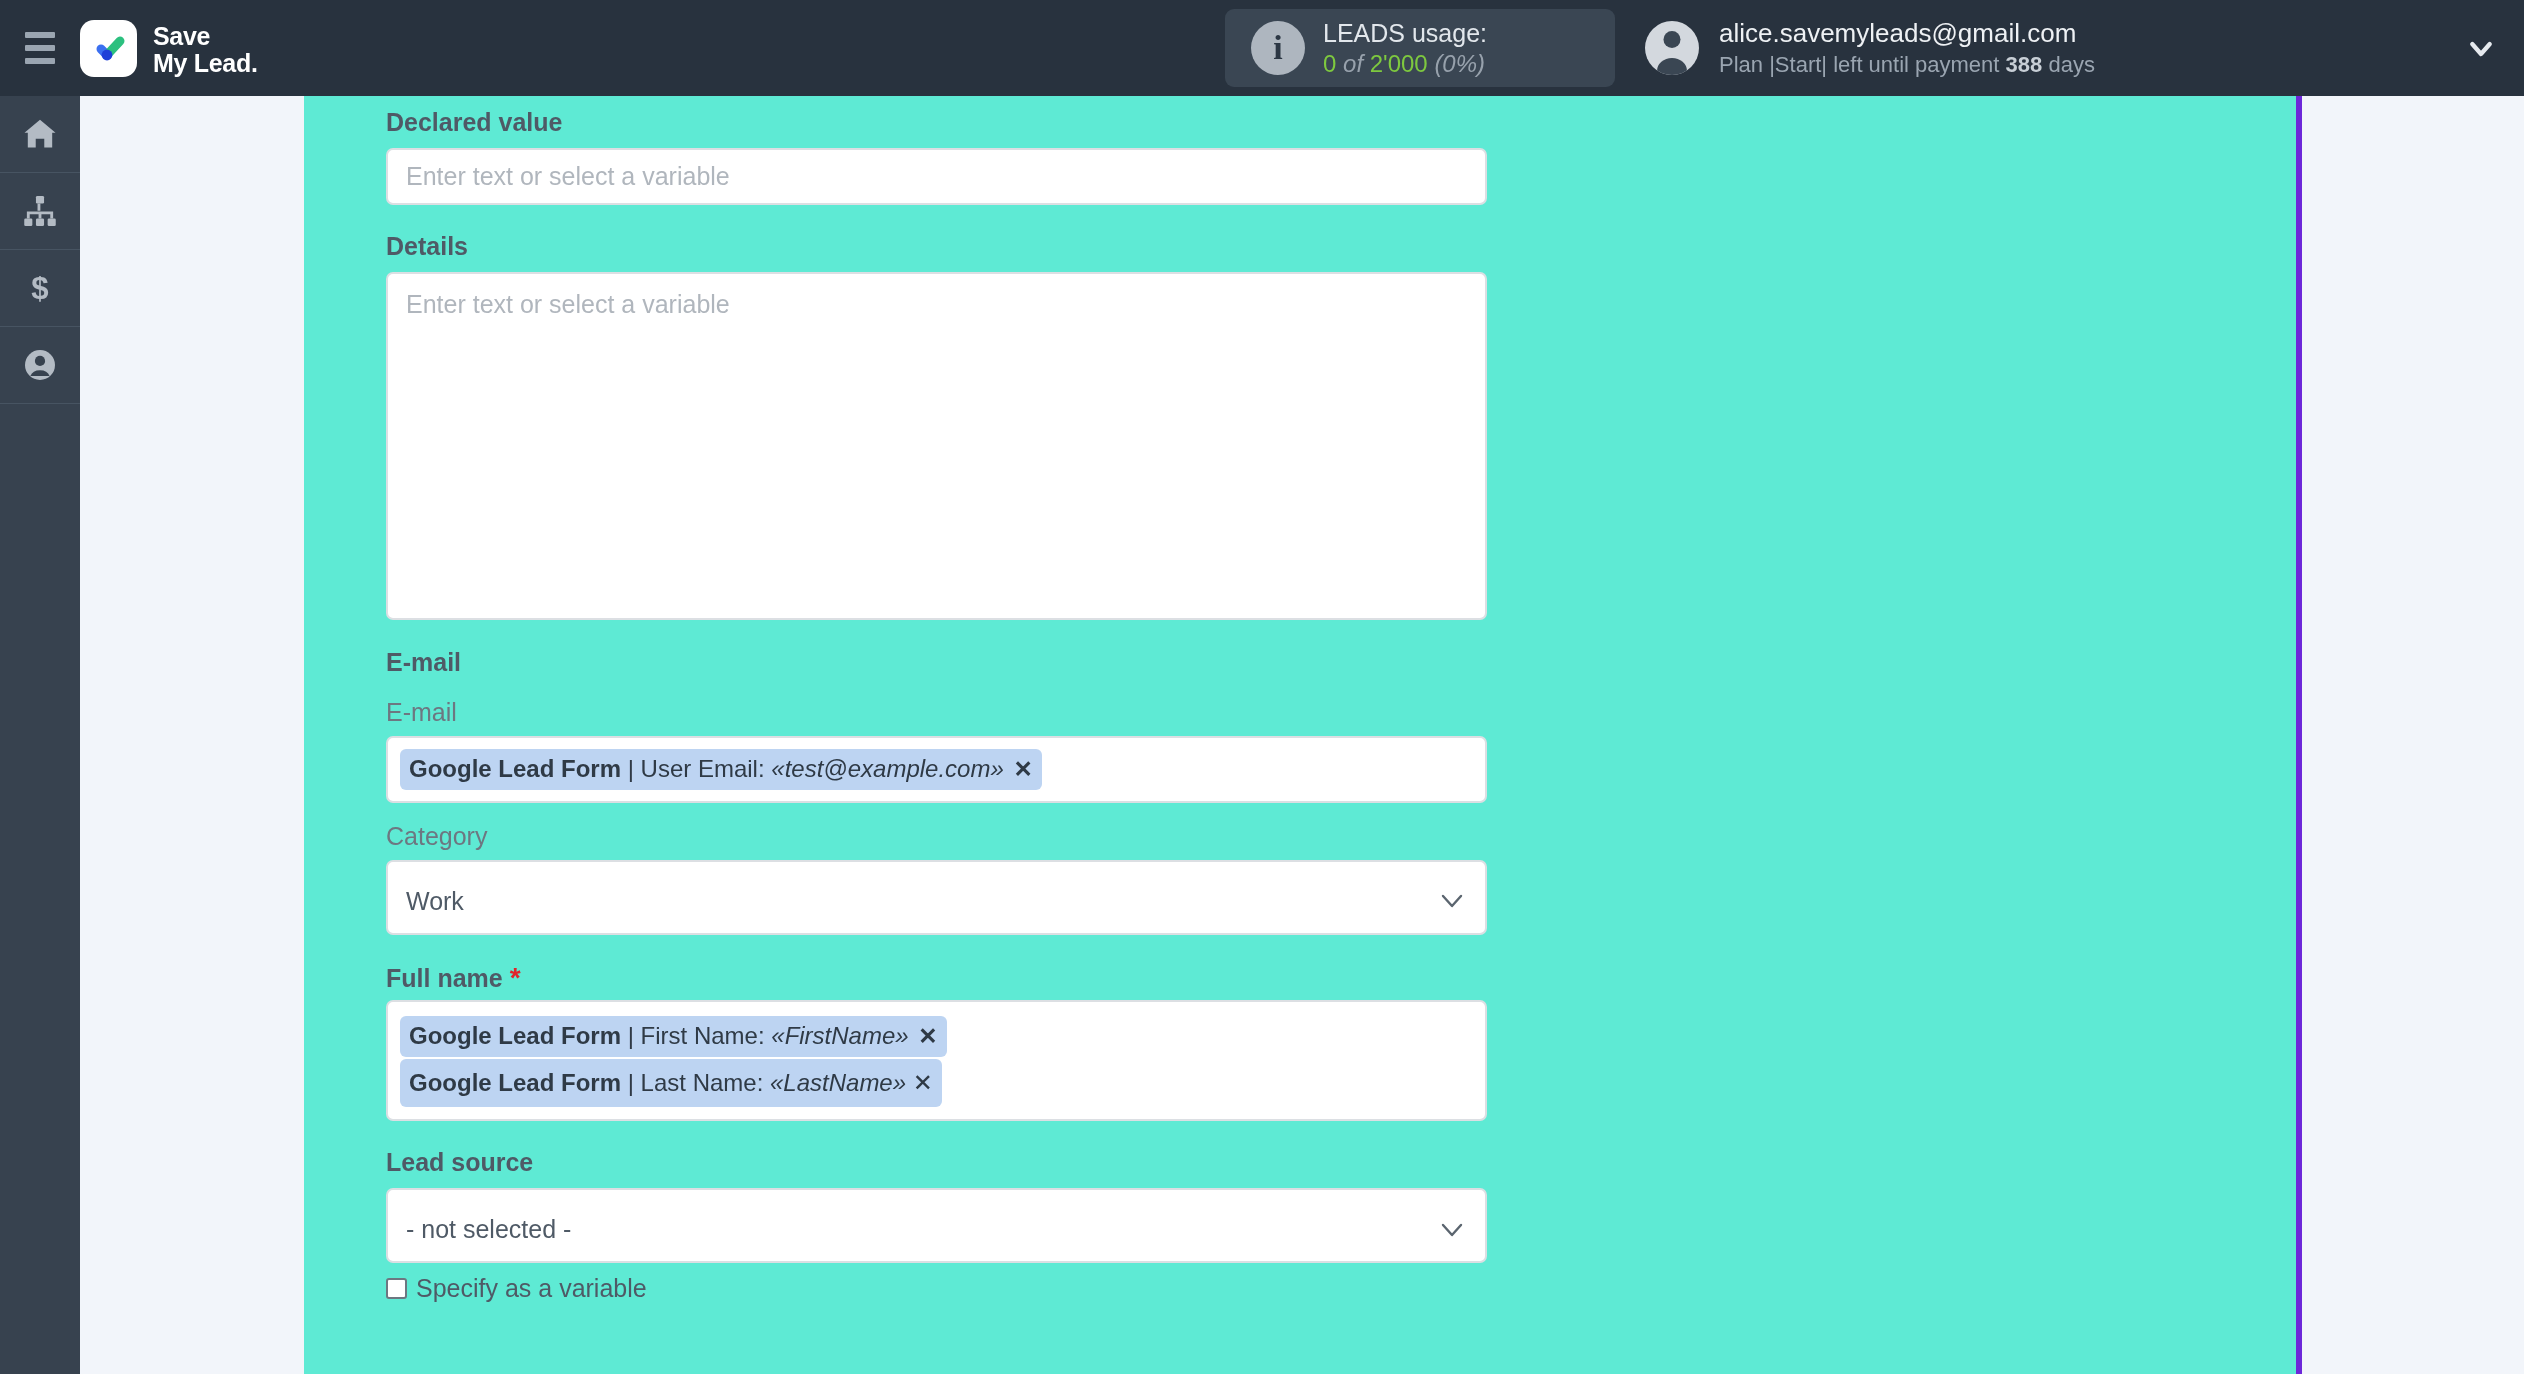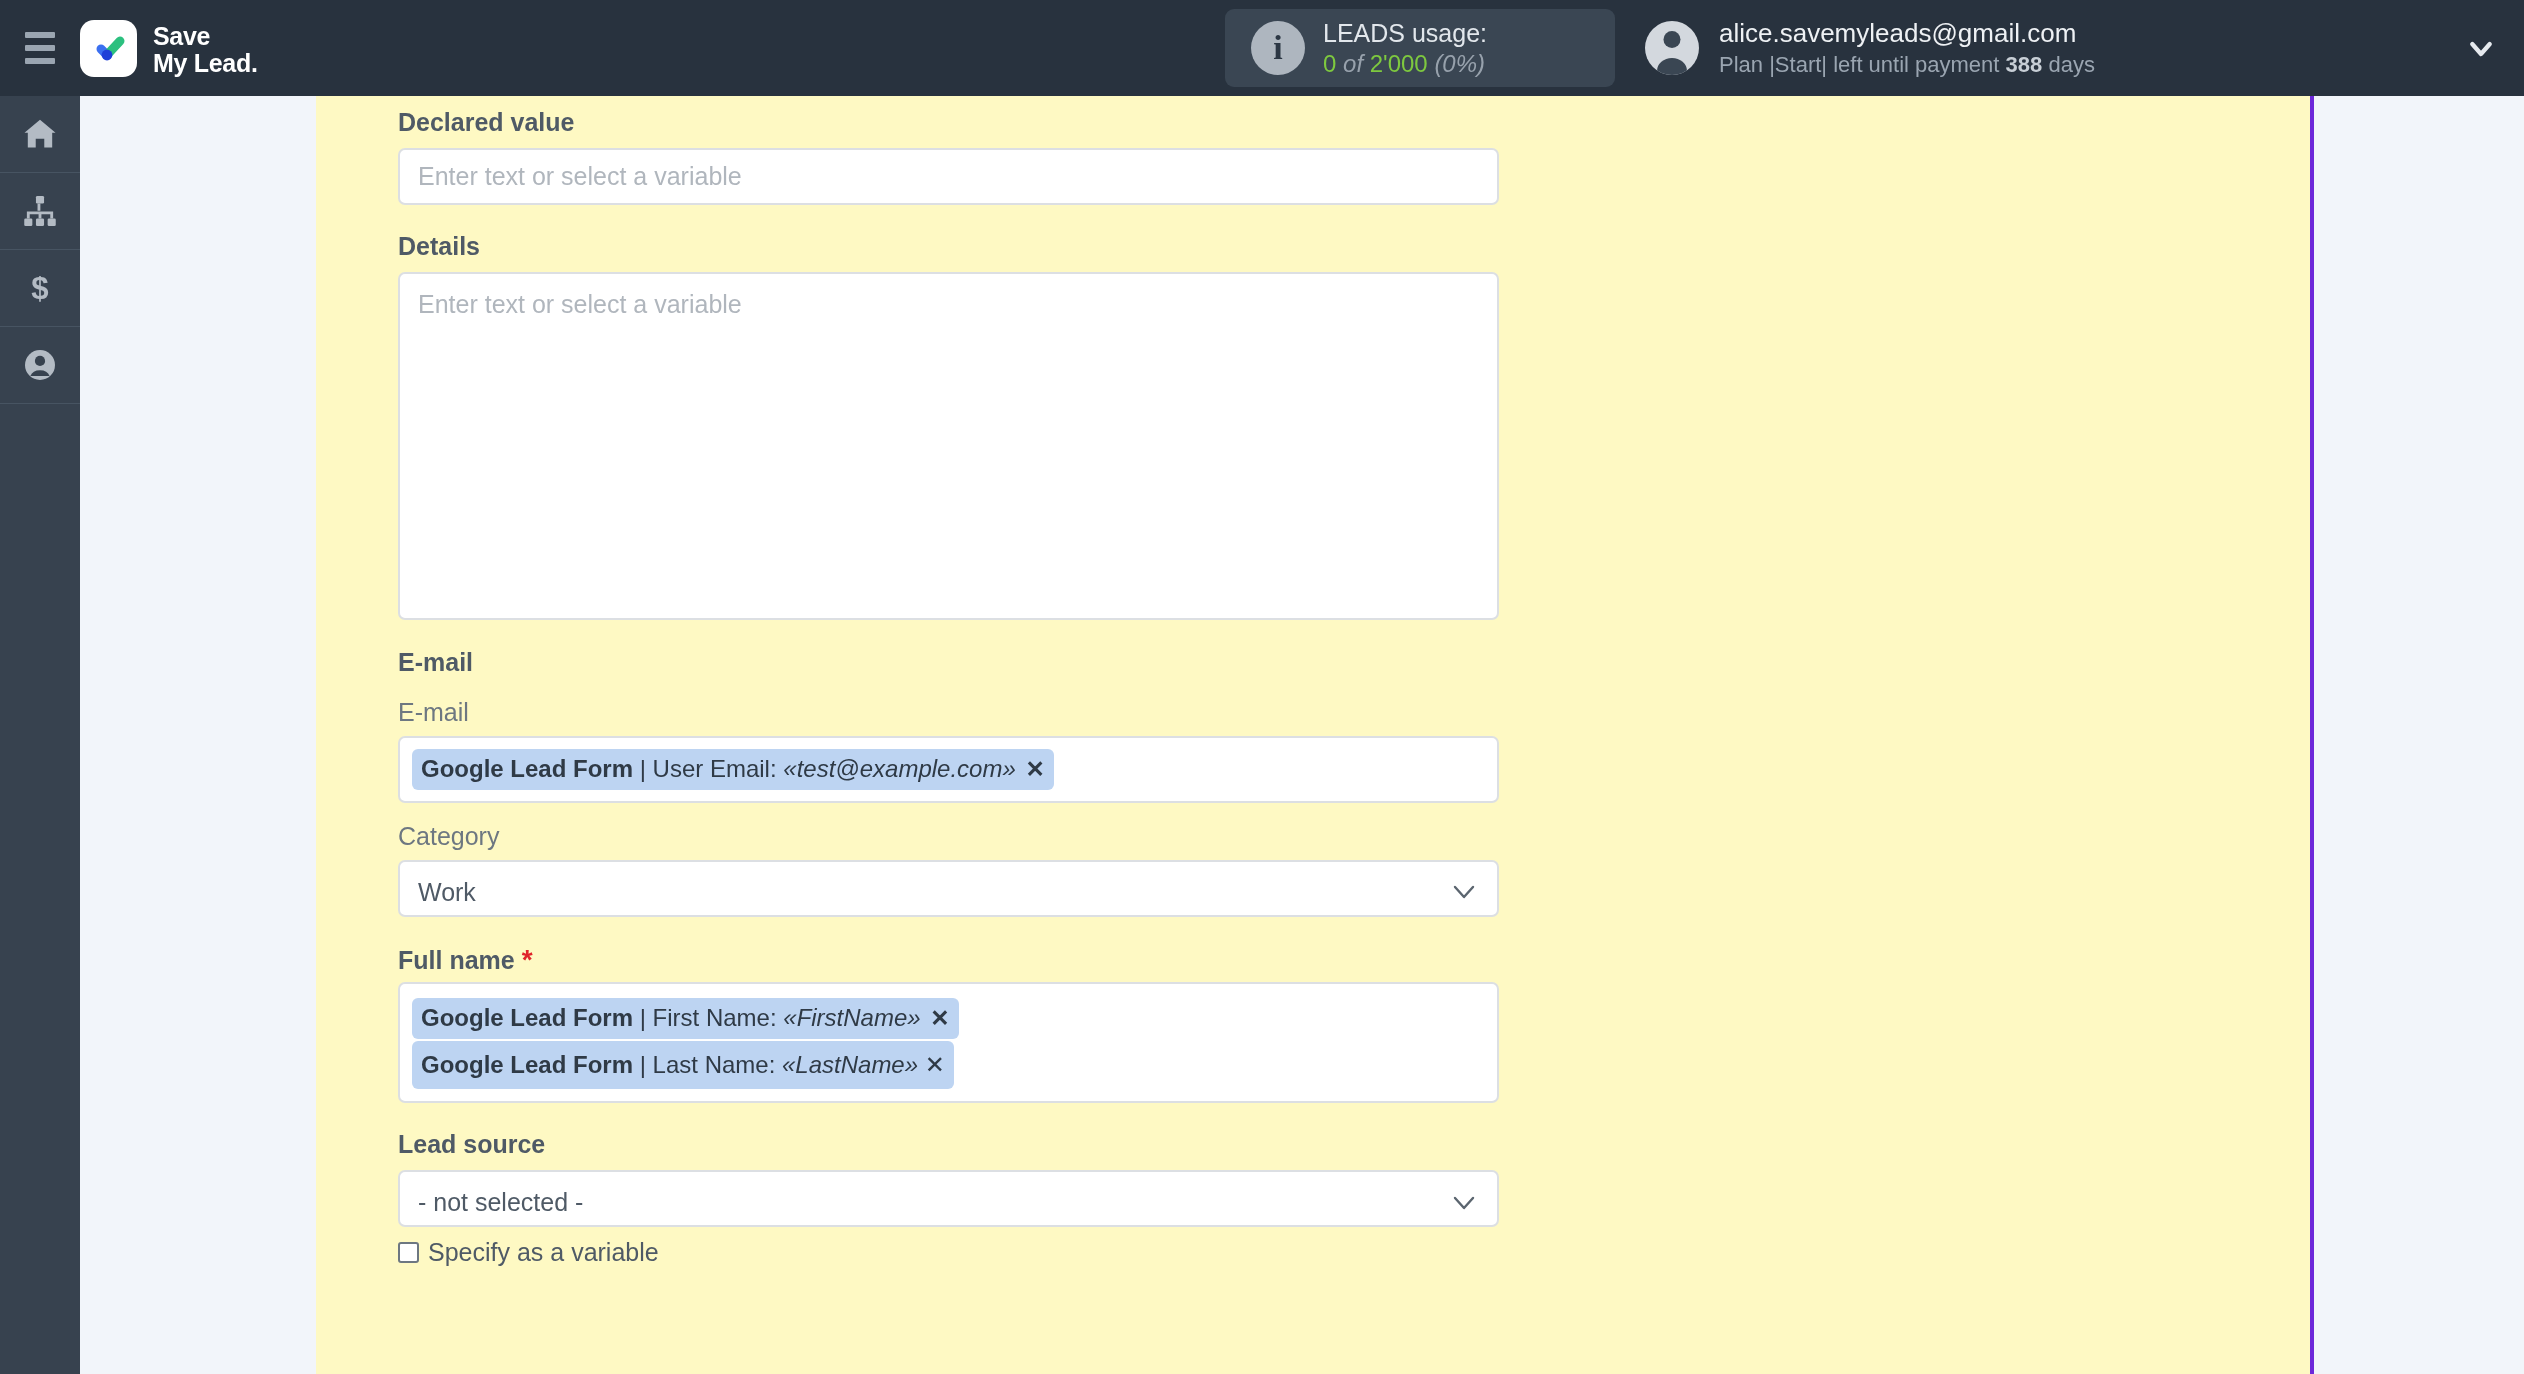--- a/index.html
+++ b/index.html
@@ -168,25 +168,25 @@
   
   .workspace {
     position: absolute;
     top: 96px; left: 80px;
     width: 2444px; height: 1278px;
     background: #f2f5fa;
   }
 
   .card {
     position: absolute;
-    left: 236px; top: 0;
+    left: 224px; top: 0;
     width: 1998px;
     height: 1278px;
-    background: #fef9c3;
-    border-right: 4px solid #6d28d9;
+    background: #5eead4;
+    border-right: 6px solid #6d28d9;
     overflow: hidden;
   }
 
   .form {
     position: absolute;
     left: 82px; top: 0px;
     width: 1110px;
   }
 
   .field { margin-bottom: 0; }
@@ -230,21 +230,21 @@
   .ph { color: #b0b6bd; font-size: 25px; }
 
   .textarea-box {
     height: 348px;
     padding: 16px 18px;
     align-items: flex-start;
     display: flex;
   }
 
   .select-box {
-    height: 57px;
+    height: 75px;
     display: flex;
     align-items: center;
     justify-content: space-between;
     padding: 8px 20px 0 18px;
     cursor: pointer;
   }
   .caret-dn {
     width: 26px; height: 16px;
     flex: 0 0 auto;
   }

